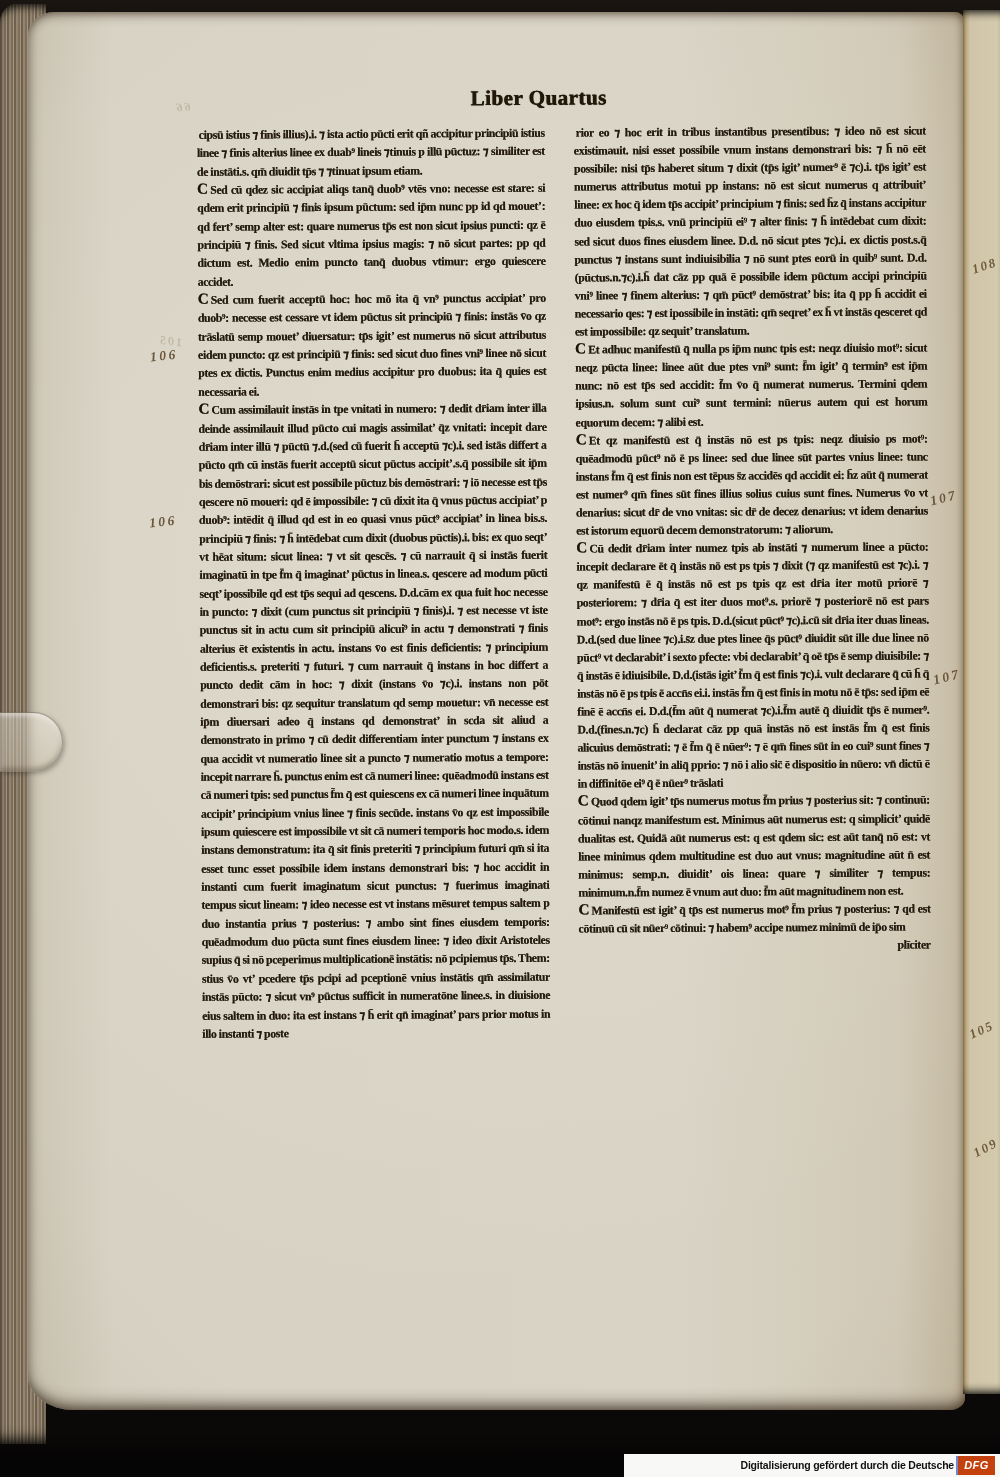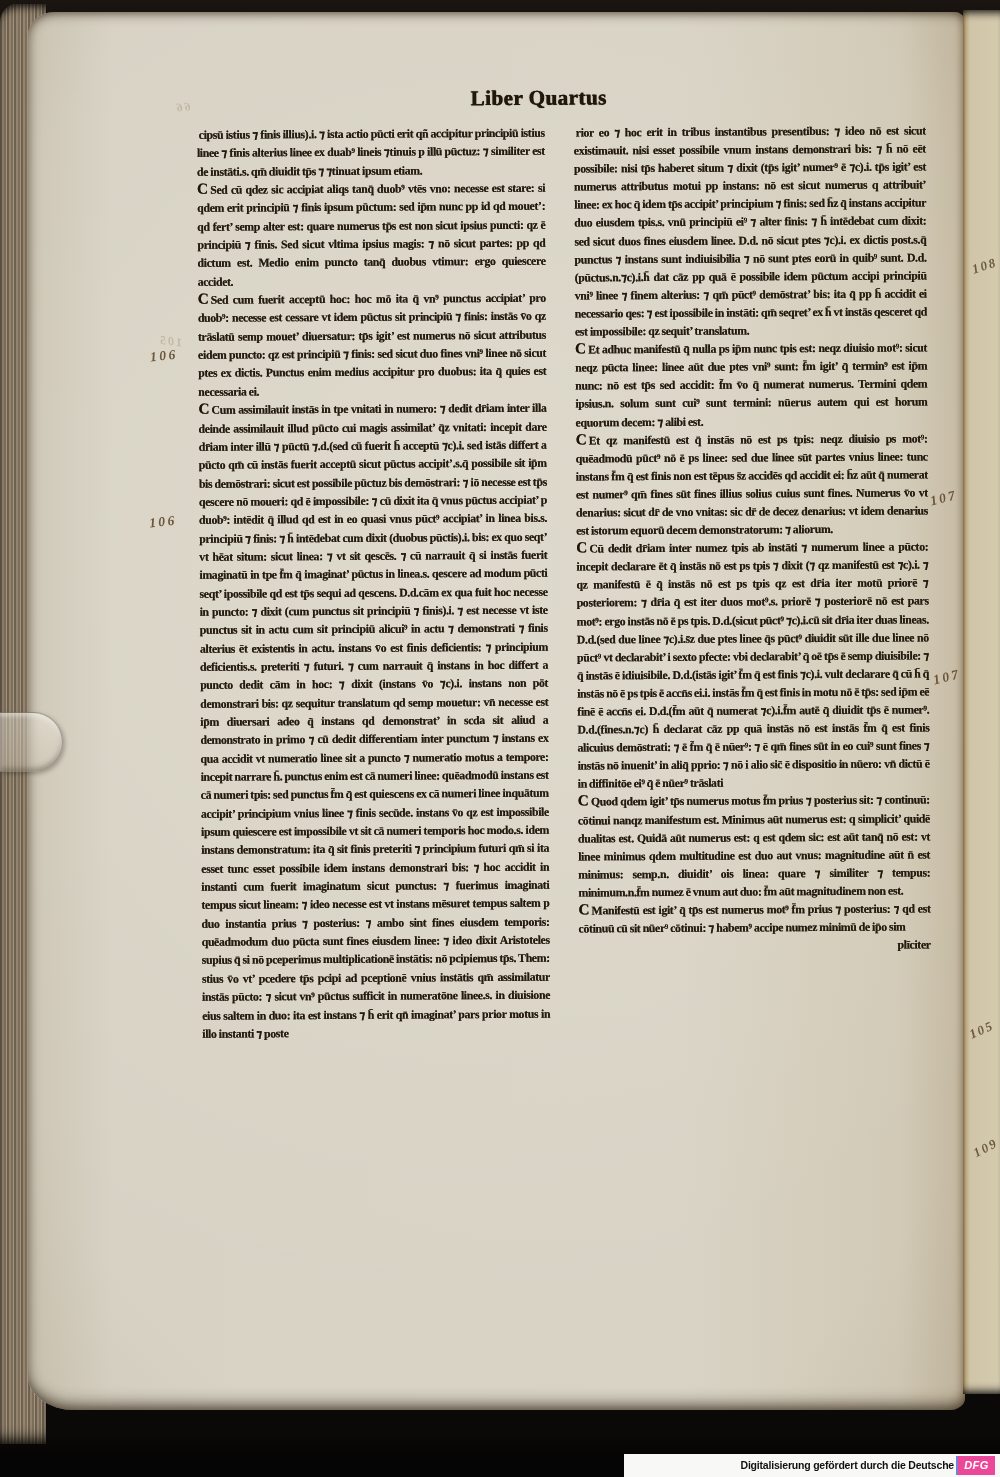--- a/index.html
+++ b/index.html
@@ -61,21 +61,21 @@
         background:linear-gradient(180deg,rgba(240,236,226,.42),rgba(205,196,180,.5));
         border:1px solid rgba(70,58,44,.38);border-left:none;
         border-radius:0 30px 30px 0;
         box-shadow:inset 0 3px 4px rgba(255,255,255,.45),inset 0 -3px 5px rgba(60,48,35,.35),2px 2px 4px rgba(0,0,0,.25);}
   
   .footer{position:absolute;left:0;bottom:0;width:1000px;height:23px;background:#050505;}
   .footer-white{position:absolute;left:624px;top:0;width:376px;height:23px;background:#f8f8f6;}
   .footer-credit{position:absolute;left:0;right:46px;top:0;height:23px;line-height:23px;
         text-align:right;font-family:"Liberation Sans","DejaVu Sans",sans-serif;
         font-size:10.5px;font-weight:700;color:#111;letter-spacing:-0.2px;}
-  .dfg-logo{position:absolute;right:5px;top:2px;width:37px;height:19px;background:#ec4899;
+  .dfg-logo{position:absolute;right:5px;top:2px;width:37px;height:19px;background:#c2410c;
         color:#fff;font-family:"Liberation Sans","DejaVu Sans",sans-serif;font-weight:700;
         font-style:italic;font-size:11px;line-height:19px;text-align:center;letter-spacing:.5px;
         border-left:2px solid #6f86d8;}
 </style>
 </head>
 <body>
 
 <div class="scan">
 
   <div class="fore-edge"></div>

